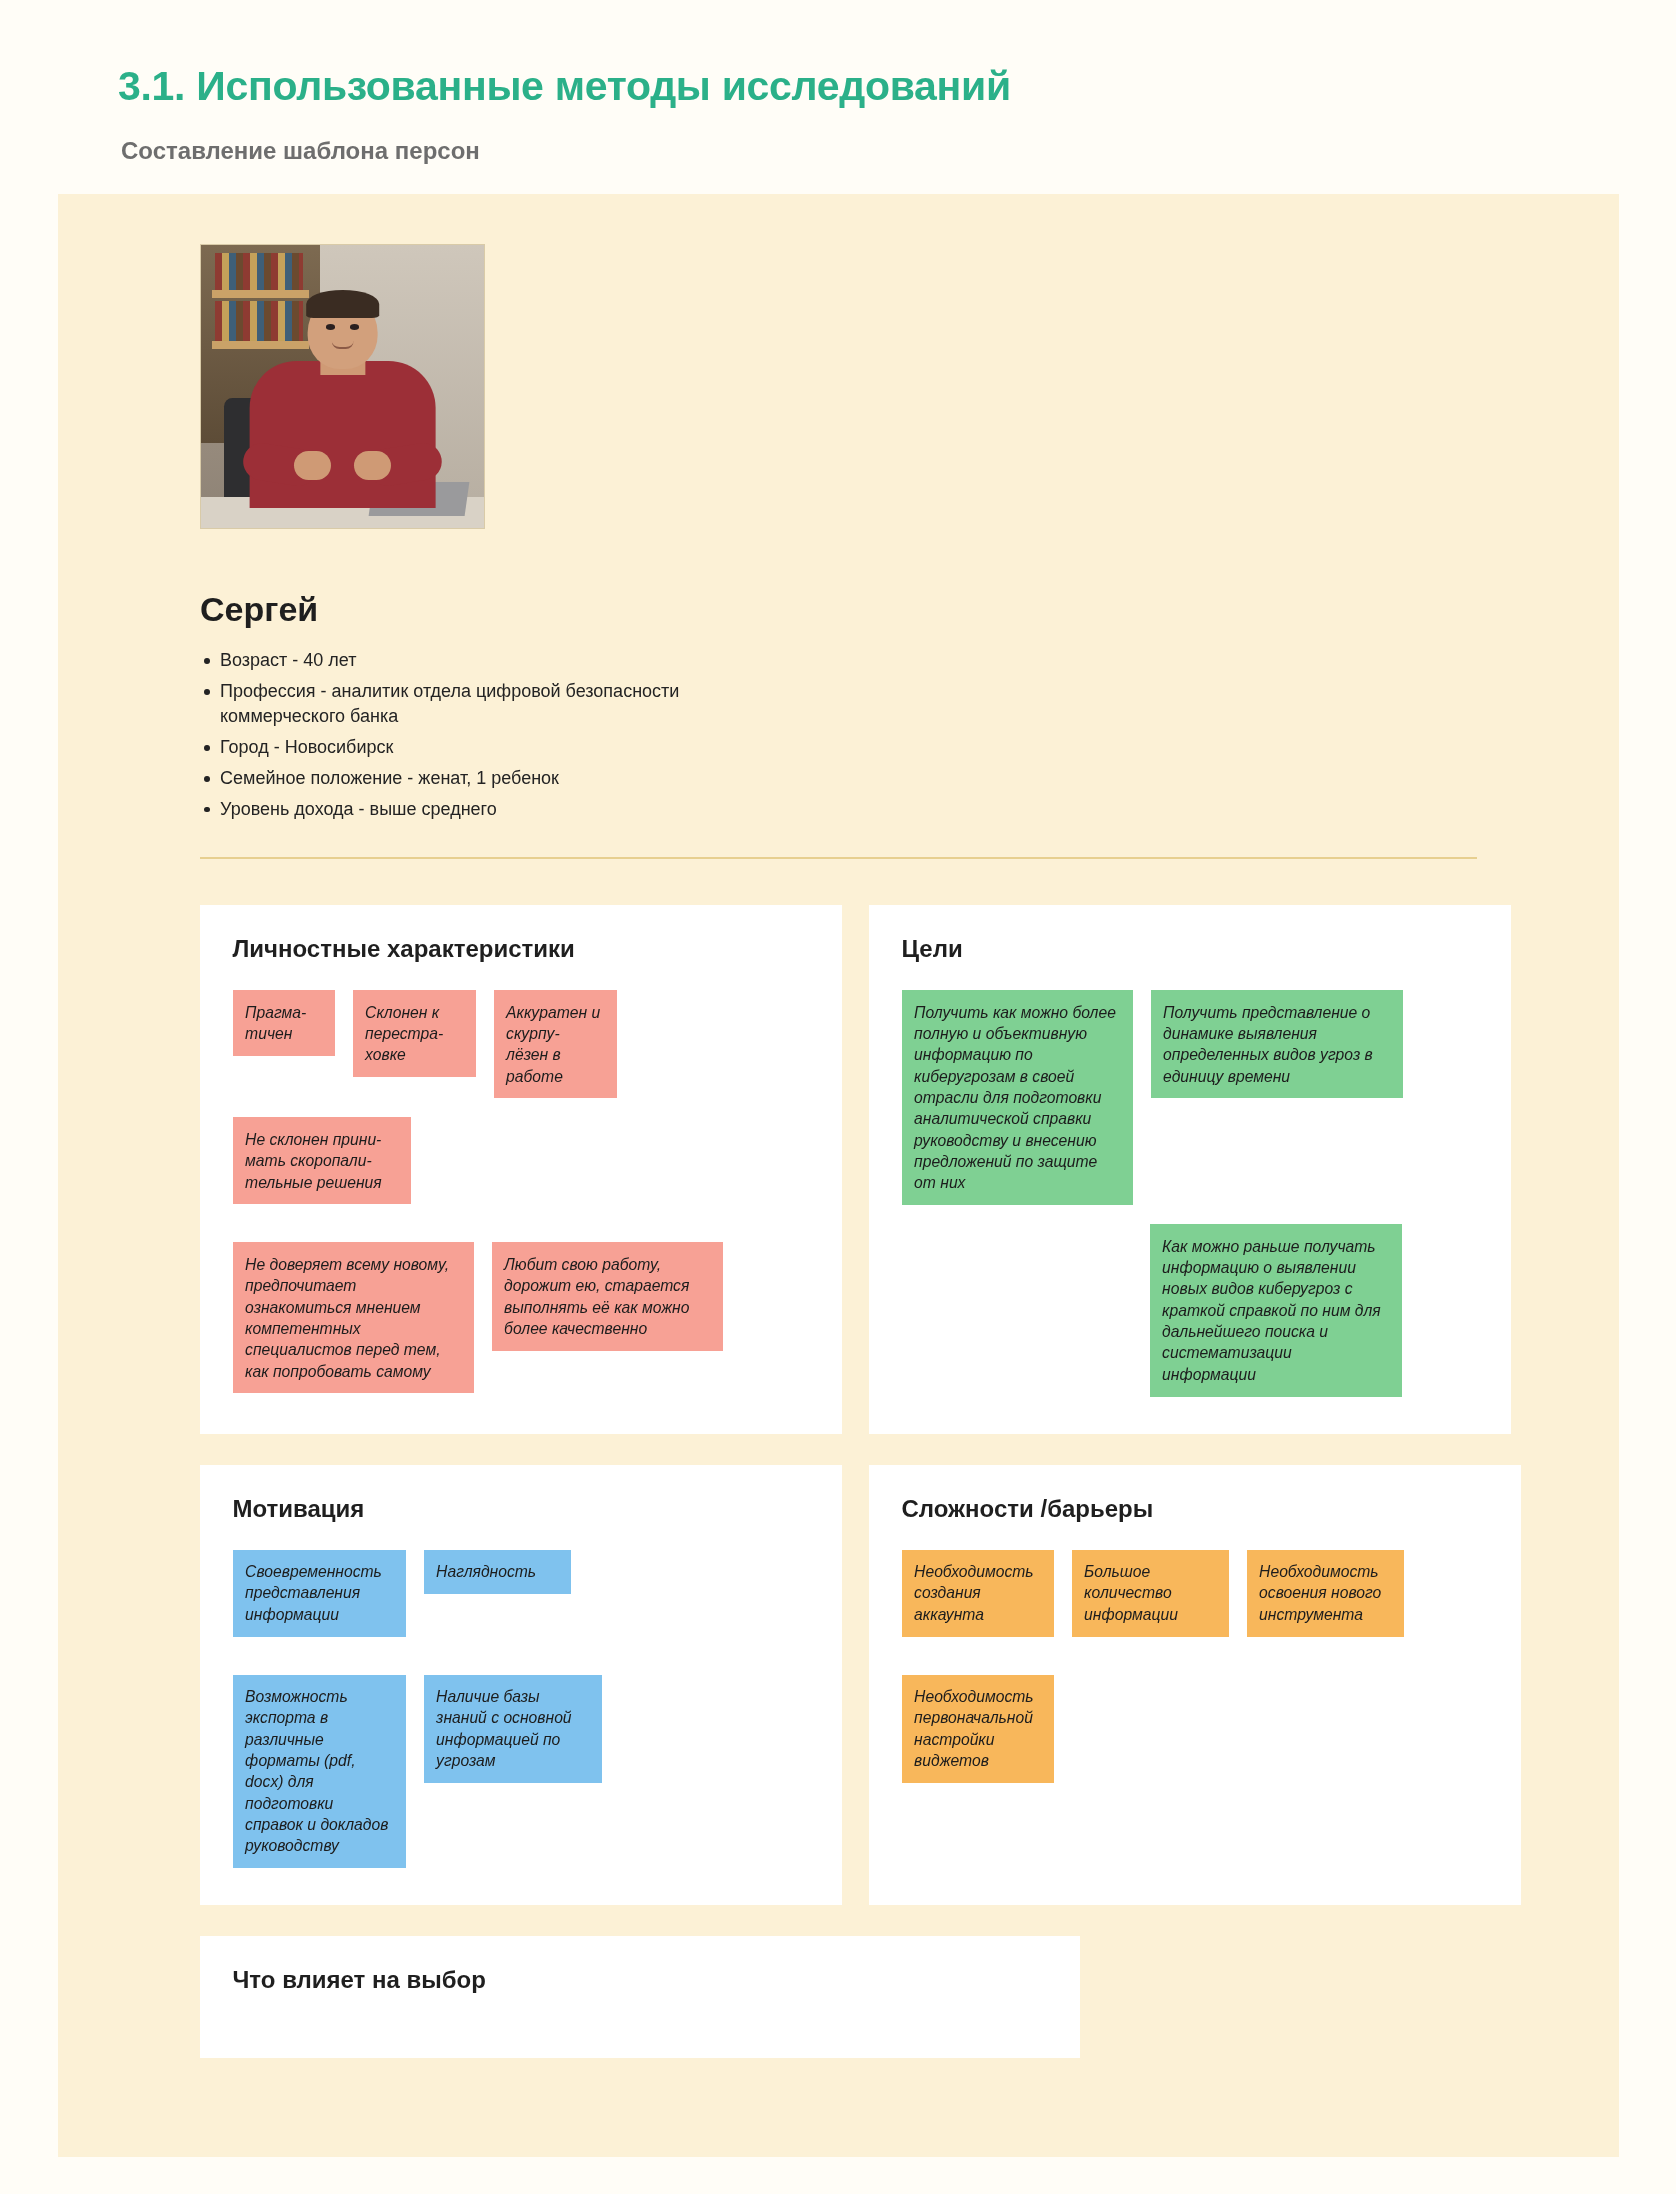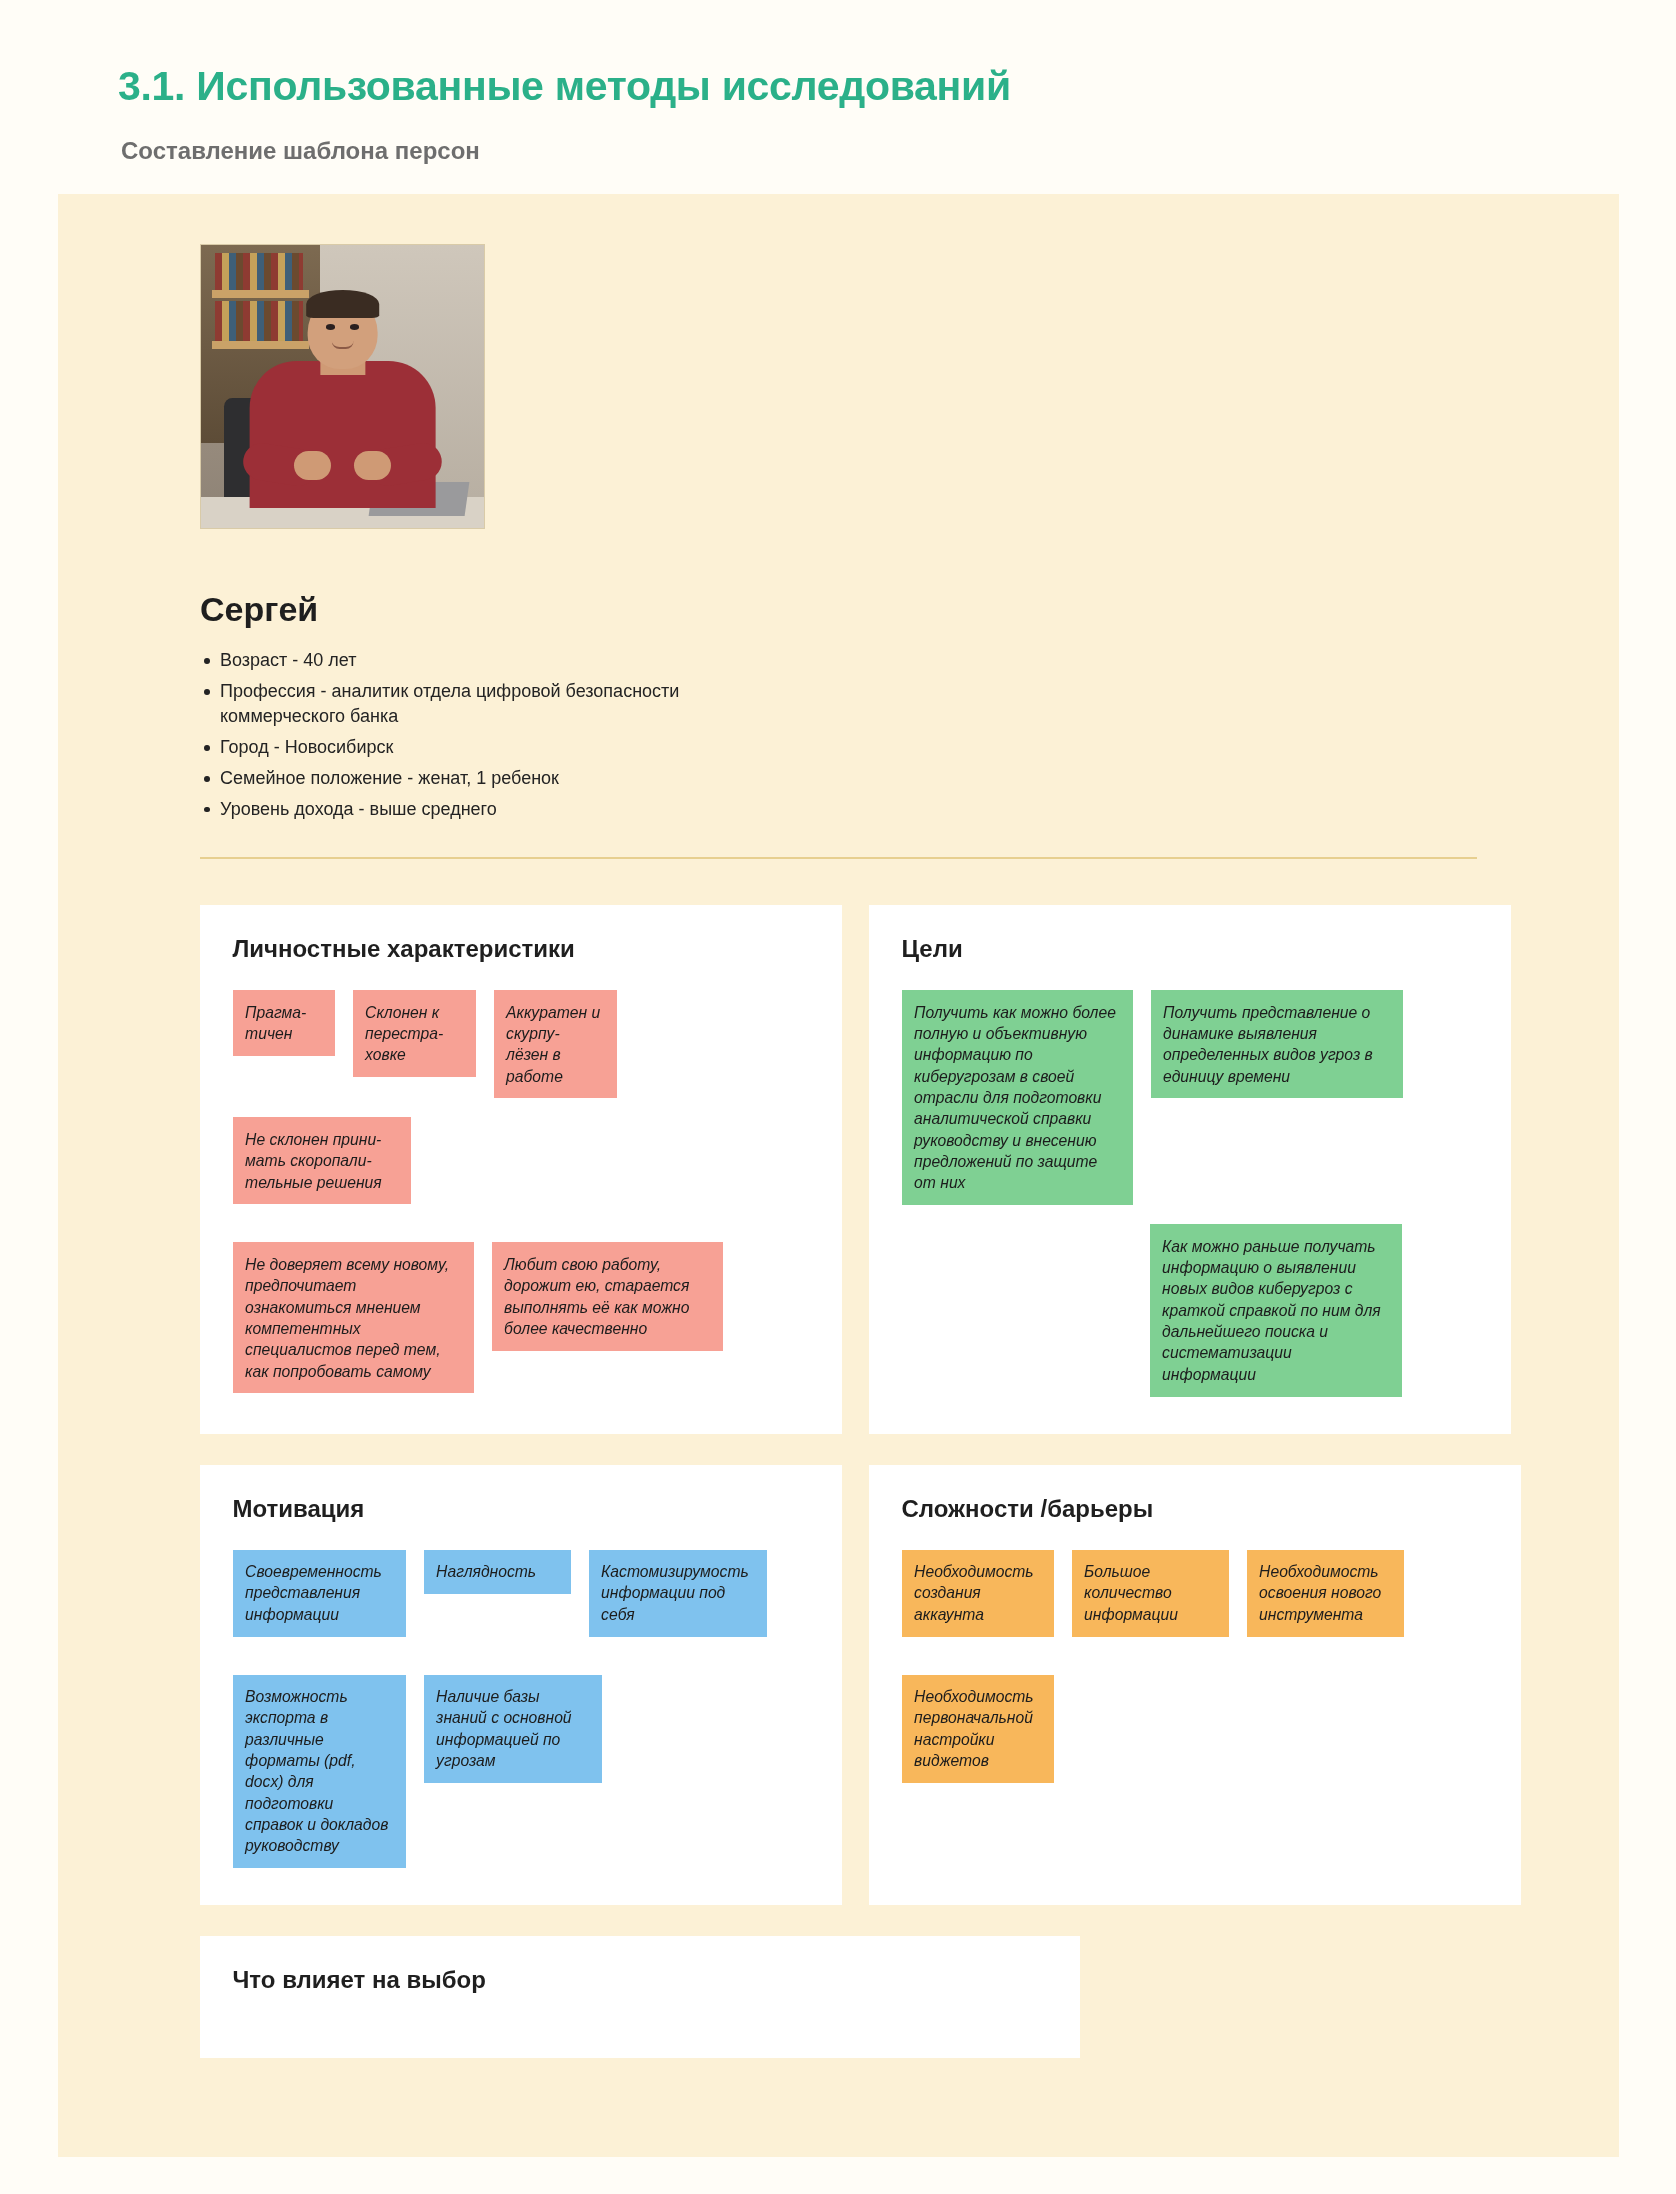--- a/index.html
+++ b/index.html
@@ -306,21 +306,20 @@
 
       </div>
 
       <div class="row">
 
         <div class="card left">
           <div class="card-title">Мотивация</div>
           <div class="notes">
             <div class="note blue w-b1">Своевременность представления информации</div>
             <div class="note blue w-b2">Наглядность</div>
-            <div class="note blue w-b3">Кастомизирумость информации под себя</div>
             <div class="brk"></div>
             <div class="note blue w-b1">Возможность экспорта в различные форматы (pdf, docx) для подготовки справок и докладов руководству</div>
             <div class="note blue w-b3">Наличие базы знаний с основной информацией по угрозам</div>
           </div>
         </div>
 
         <div class="card right" style="width:652px;flex:0 0 652px;">
           <div class="card-title">Сложности /барьеры</div>
           <div class="notes">
             <div class="note orange w-o1">Необходимость создания аккаунта</div>

